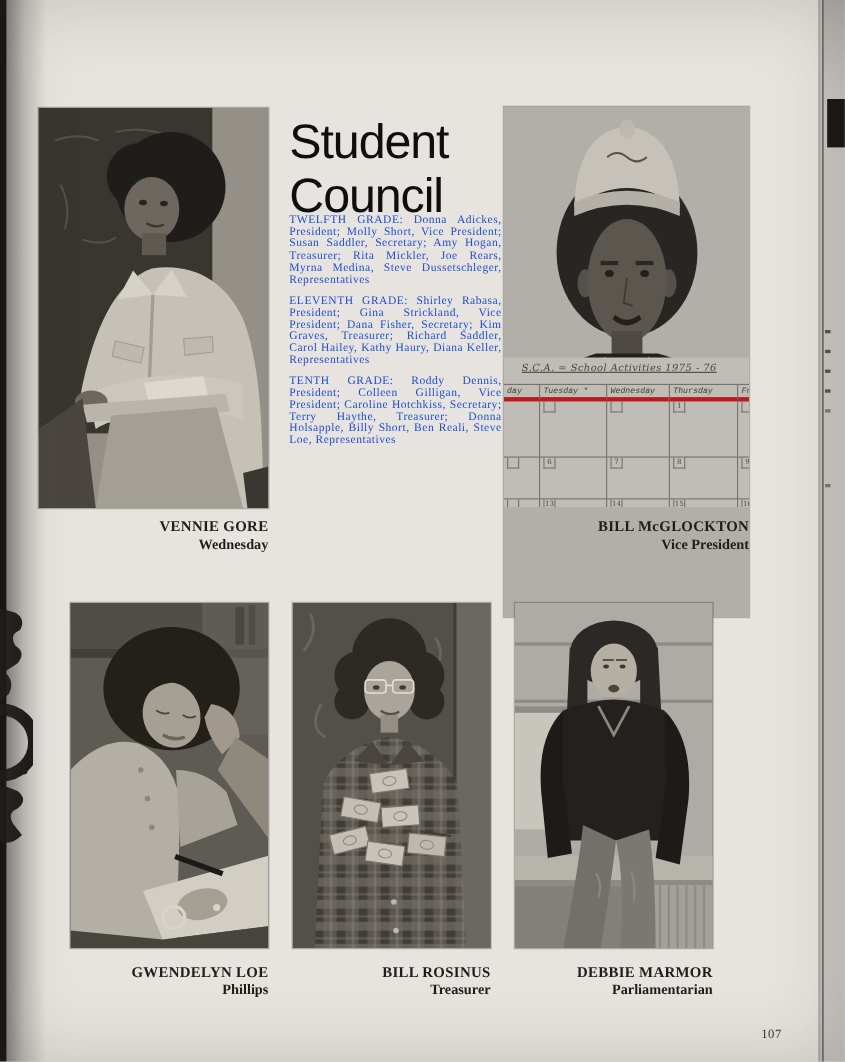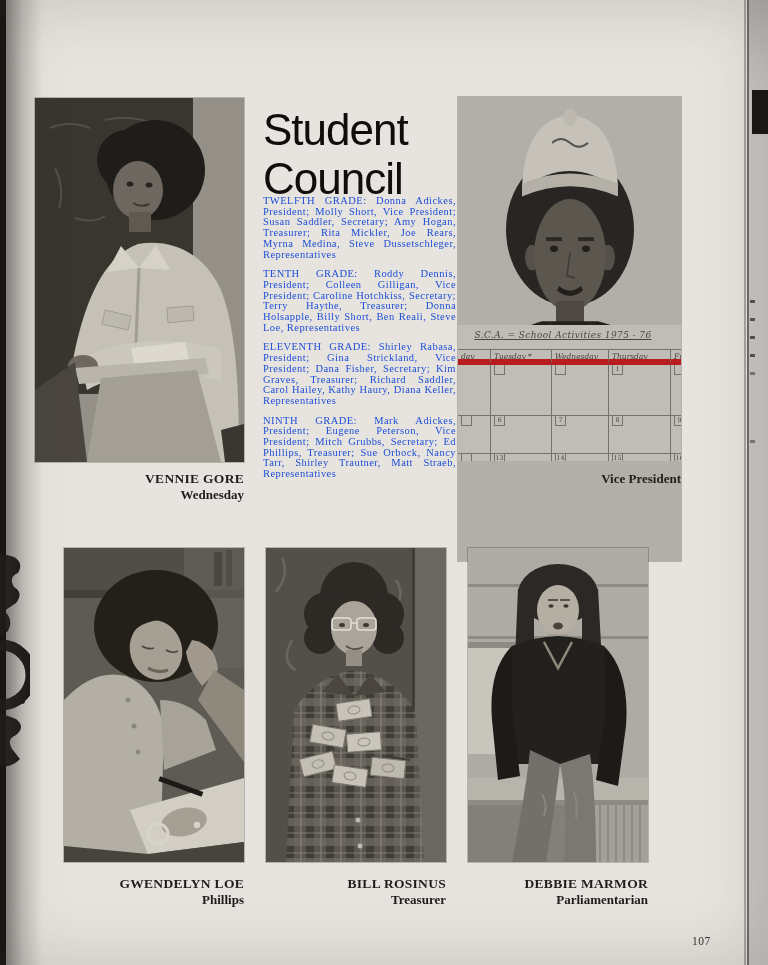--- a/index.html
+++ b/index.html
@@ -46,22 +46,22 @@
 
   
   .cal{position:absolute;left:0;top:228px;width:223px;height:136px;background:#c0bdb6;
     color:#43413c;font-family:"DejaVu Serif",serif;overflow:hidden;}
   .cal-title{position:absolute;left:0;top:5px;width:210px;text-align:center;
     font-size:9px;font-style:italic;letter-spacing:.4px;text-decoration:underline;color:#4a4843;}
   .cal-grid{position:absolute;left:0;top:24px;width:223px;height:112px;display:grid;
     grid-template-columns:32px 61px 57px 62px 1fr;grid-template-rows:16px 50px 38px 1fr;}
   .cal-grid>div{position:relative;}
   .cal-grid .vl{border-left:1px solid #74726c;}
-  .cal-h{border-top:1px solid #74726c;border-bottom:6px solid #b91c1c;
-    font-size:7.5px;font-style:italic;padding:2px 0 0 3px;white-space:nowrap;overflow:hidden;}
+  .cal-h{border-top:1px solid #74726c;border-bottom:4px solid #b91c1c;
+    font-size:7.5px;font-style:italic;padding:2px 0 0 3px;white-space:nowrap;overflow:hidden;font-family:Liberation Mono, monospace;}
   .cal-c .num{position:absolute;left:3px;top:0;min-width:9px;height:9px;line-height:9px;
     font-size:6.5px;text-align:center;border:1px solid #74726c;border-top:none;color:#4a4843;}
   .row-top{border-top:1px solid #74726c;}
 </style>
 </head>
 <body>
 
 <div class="left-black-edge"></div>
 <div class="adjacent-art">
   <svg viewBox="0 0 30 225">
@@ -80,23 +80,22 @@
 <div class="strip-tick" style="top:300px"></div>
 <div class="strip-tick" style="top:318px"></div>
 <div class="strip-tick" style="top:336px"></div>
 <div class="strip-tick" style="top:354px"></div>
 <div class="strip-tick" style="top:372px;background:#7b7976"></div>
 <div class="strip-tick" style="top:440px;background:#7b7976"></div>
 
 <h1 class="page-title">Student Council</h1>
 <div class="roster">
   <p>TWELFTH GRADE: Donna Adickes, President; Molly Short, Vice President; Susan Saddler, Secretary; Amy Hogan, Treasurer; Rita Mickler, Joe Rears, Myrna Medina, Steve Dussetschleger, Representatives</p>
+  <p>ELEVENTH GRADE: Shirley Rabasa, President; Gina Strickland, Vice President; Dana Fisher, Secretary; Kim Graves, Treasurer; Richard Saddler, Carol Hailey, Kathy Haury, Diana Keller, Representatives</p>
   <p>TENTH GRADE: Roddy Dennis, President; Colleen Gilligan, Vice President; Caroline Hotchkiss, Secretary; Terry Haythe, Treasurer; Donna Holsapple, Billy Short, Ben Reali, Steve Loe, Representatives</p>
-  <p>ELEVENTH GRADE: Shirley Rabasa, President; Gina Strickland, Vice President; Dana Fisher, Secretary; Kim Graves, Treasurer; Richard Saddler, Carol Hailey, Kathy Haury, Diana Keller, Representatives</p>
-  <p>NINTH GRADE: Mark Adickes, President; Eugene Peterson, Vice President; Mitch Grubbs, Secretary; Ed Phillips, Treasurer; Sue Orbock, Nancy Tarr, Shirley Trautner, Matt Straeb, Representatives</p>
 </div>
 
 <div class="photo" id="photo-vennie">
   <svg viewBox="0 0 209 364" preserveAspectRatio="none">
     <rect width="209" height="364" fill="#949088"></rect>
     <rect x="-4" y="-4" width="162" height="300" fill="#38362f"></rect>
     <path d="M15,30 q20,-8 40,0 M70,22 q25,-6 50,4 M20,70 q10,20 4,40 M120,60 q14,10 8,30 M40,120 q18,6 30,-2" stroke="#8d8a80" stroke-width="2" fill="none" opacity=".3"></path>
     <circle cx="120" cy="72" r="50" fill="#1f1d1a"></circle>
     <circle cx="92" cy="62" r="30" fill="#1f1d1a"></circle>
     <ellipse cx="103" cy="92" rx="25" ry="29" fill="#6d675f"></ellipse>
@@ -325,20 +324,21 @@
     <path d="M74,246 q6,10 2,22" stroke="#8a8781" stroke-width="2" fill="none"></path>
     <path d="M106,244 q4,12 2,26" stroke="#8a8781" stroke-width="2" fill="none"></path>
   </svg>
 </div>
 
 <div class="caption" style="left:35px;top:471px;width:209px;">
   <div class="nm">VENNIE GORE</div>
   <div class="rl">Wednesday</div>
 </div>
 <div class="caption" style="left:458px;top:471px;width:223px;">
+  <div class="nm">BILL McGLOCKTON</div>
   <div class="rl">Vice President</div>
 </div>
 <div class="caption" style="left:64px;top:876px;width:180px;">
   <div class="nm">GWENDELYN LOE</div>
   <div class="rl">Phillips</div>
 </div>
 <div class="caption" style="left:266px;top:876px;width:180px;">
   <div class="nm">BILL ROSINUS</div>
   <div class="rl">Treasurer</div>
 </div>

